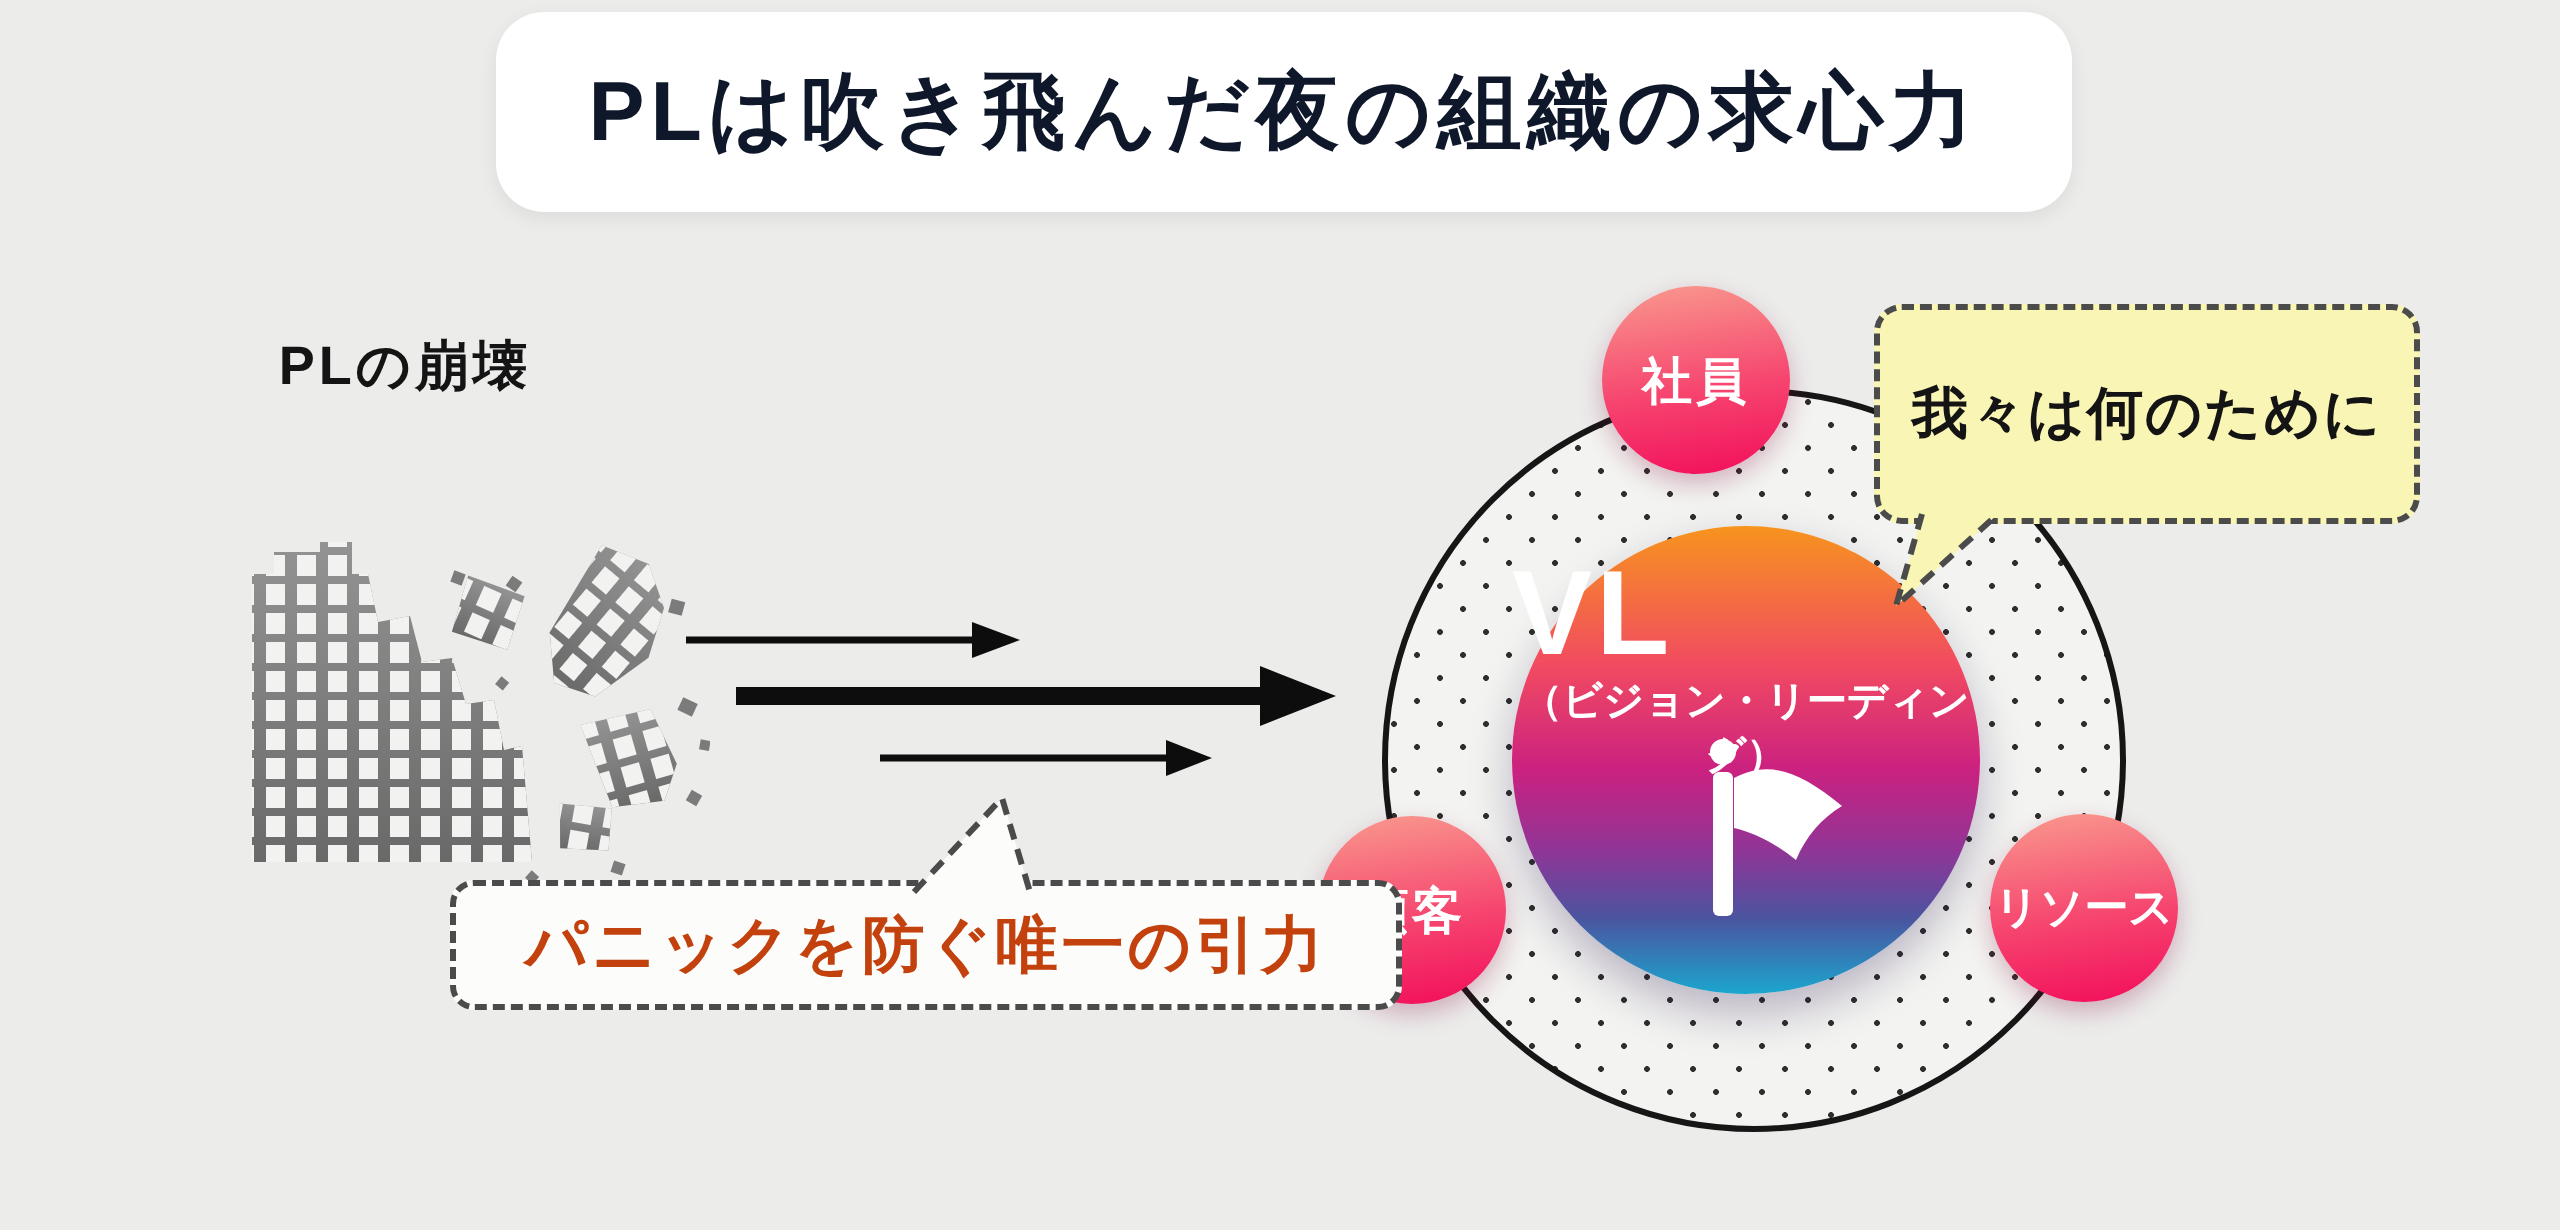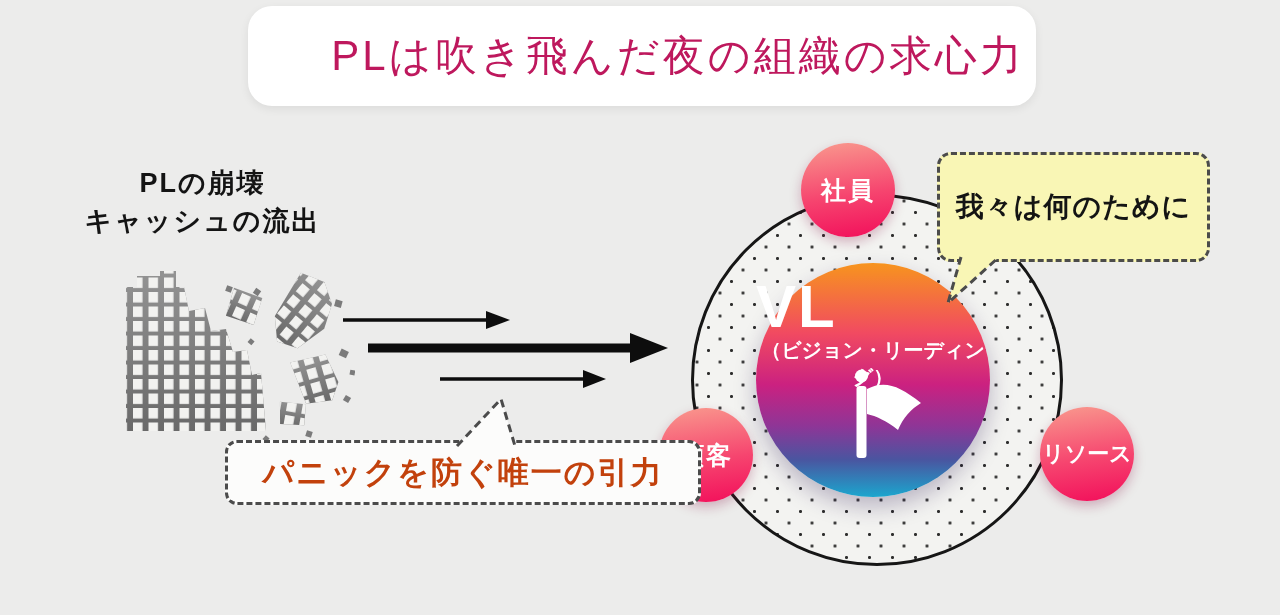--- a/index.html
+++ b/index.html
@@ -3,21 +3,21 @@
 <meta charset="utf-8">
 <style>
   html,body{margin:0;padding:0;}
   body{font-family:"Liberation Sans","DejaVu Sans",sans-serif;background:#ececeb;}
   .stage{position:relative;width:1280px;height:615px;background:#ececeb;overflow:hidden;}
 
   
   .title-box{position:absolute;left:248px;top:6px;width:788px;height:100px;background:#ffffff;
     border-radius:24px;box-shadow:0 3px 10px rgba(0,0,0,0.07);}
   .title-box .title{width:100%;height:100%;display:flex;align-items:center;justify-content:center;
-    font-size:42px;font-weight:400;color:#be185d;letter-spacing:3px;padding-left:36px;}
+    font-size:42px;font-weight:700;color:#0f172a;letter-spacing:3px;}
 
   
   .left-label{position:absolute;left:55px;top:164px;width:295px;text-align:center;
     font-size:27px;font-weight:800;color:#141414;line-height:38px;letter-spacing:2px;}
 
   .building-svg{position:absolute;left:110px;top:262px;width:245px;height:185px;}
   .arrows-svg{position:absolute;left:330px;top:300px;width:345px;height:100px;}
 
   
   .orbit{position:absolute;left:691px;top:194px;width:366px;height:366px;border-radius:50%;
@@ -37,21 +37,21 @@
   .flag-svg{position:absolute;left:0;top:0;width:234px;height:234px;}
 
   
   .satellite{position:absolute;width:94px;height:94px;border-radius:50%;
     background:linear-gradient(172deg,#f99a8e 0%,#f6456f 55%,#f20d5a 100%);
     box-shadow:0 5px 12px rgba(130,10,60,0.28);
     display:flex;align-items:center;justify-content:center;
     color:#ffffff;font-weight:800;font-size:25px;letter-spacing:2px;}
   .sat-employees{left:801px;top:143px;}
   .sat-customers{left:659px;top:408px;}
-  .sat-resources{left:995px;top:407px;font-size:22px;letter-spacing:0;margin-left:45px;}
+  .sat-resources{left:995px;top:407px;font-size:22px;letter-spacing:0;}
 
   
   .bubble{position:absolute;border:3px dashed #4b4b4b;box-sizing:border-box;gap:48px;}
   .bubble.panic{left:225px;top:440px;width:476px;height:65px;border-radius:12px;background:#fcfcfb;
     display:flex;align-items:center;justify-content:center;
     font-size:31px;font-weight:800;color:#c2410c;letter-spacing:2px;}
   .bubble.question{left:937px;top:152px;width:273px;height:110px;border-radius:14px;background:#f9f6b5;
     display:flex;flex-direction:column;align-items:center;justify-content:center;
     font-size:28px;font-weight:800;color:#141414;line-height:38px;letter-spacing:1px;}
 
@@ -61,21 +61,20 @@
 <body>
 
 <div class="stage">
 
   <div class="title-box">
     <div class="title">PLは吹き飛んだ夜の組織の求心力</div>
   </div>
 
   <div class="left-label">
     <div>PLの崩壊</div>
-    <div>キャッシュの流出</div>
   </div>
 
   <svg class="building-svg" viewBox="110 262 245 185" xmlns="http://www.w3.org/2000/svg">
     <defs>
       <linearGradient id="bgrad" x1="0" y1="0" x2="0" y2="1">
         <stop offset="0" stop-color="#939393"></stop>
           <stop offset="1" stop-color="#696969"></stop>
       </linearGradient>
       <pattern id="win" width="15.5" height="14.5" x="133" y="292" patternUnits="userSpaceOnUse">
         <rect width="9.5" height="10.5" fill="#f2f2f0"></rect>

